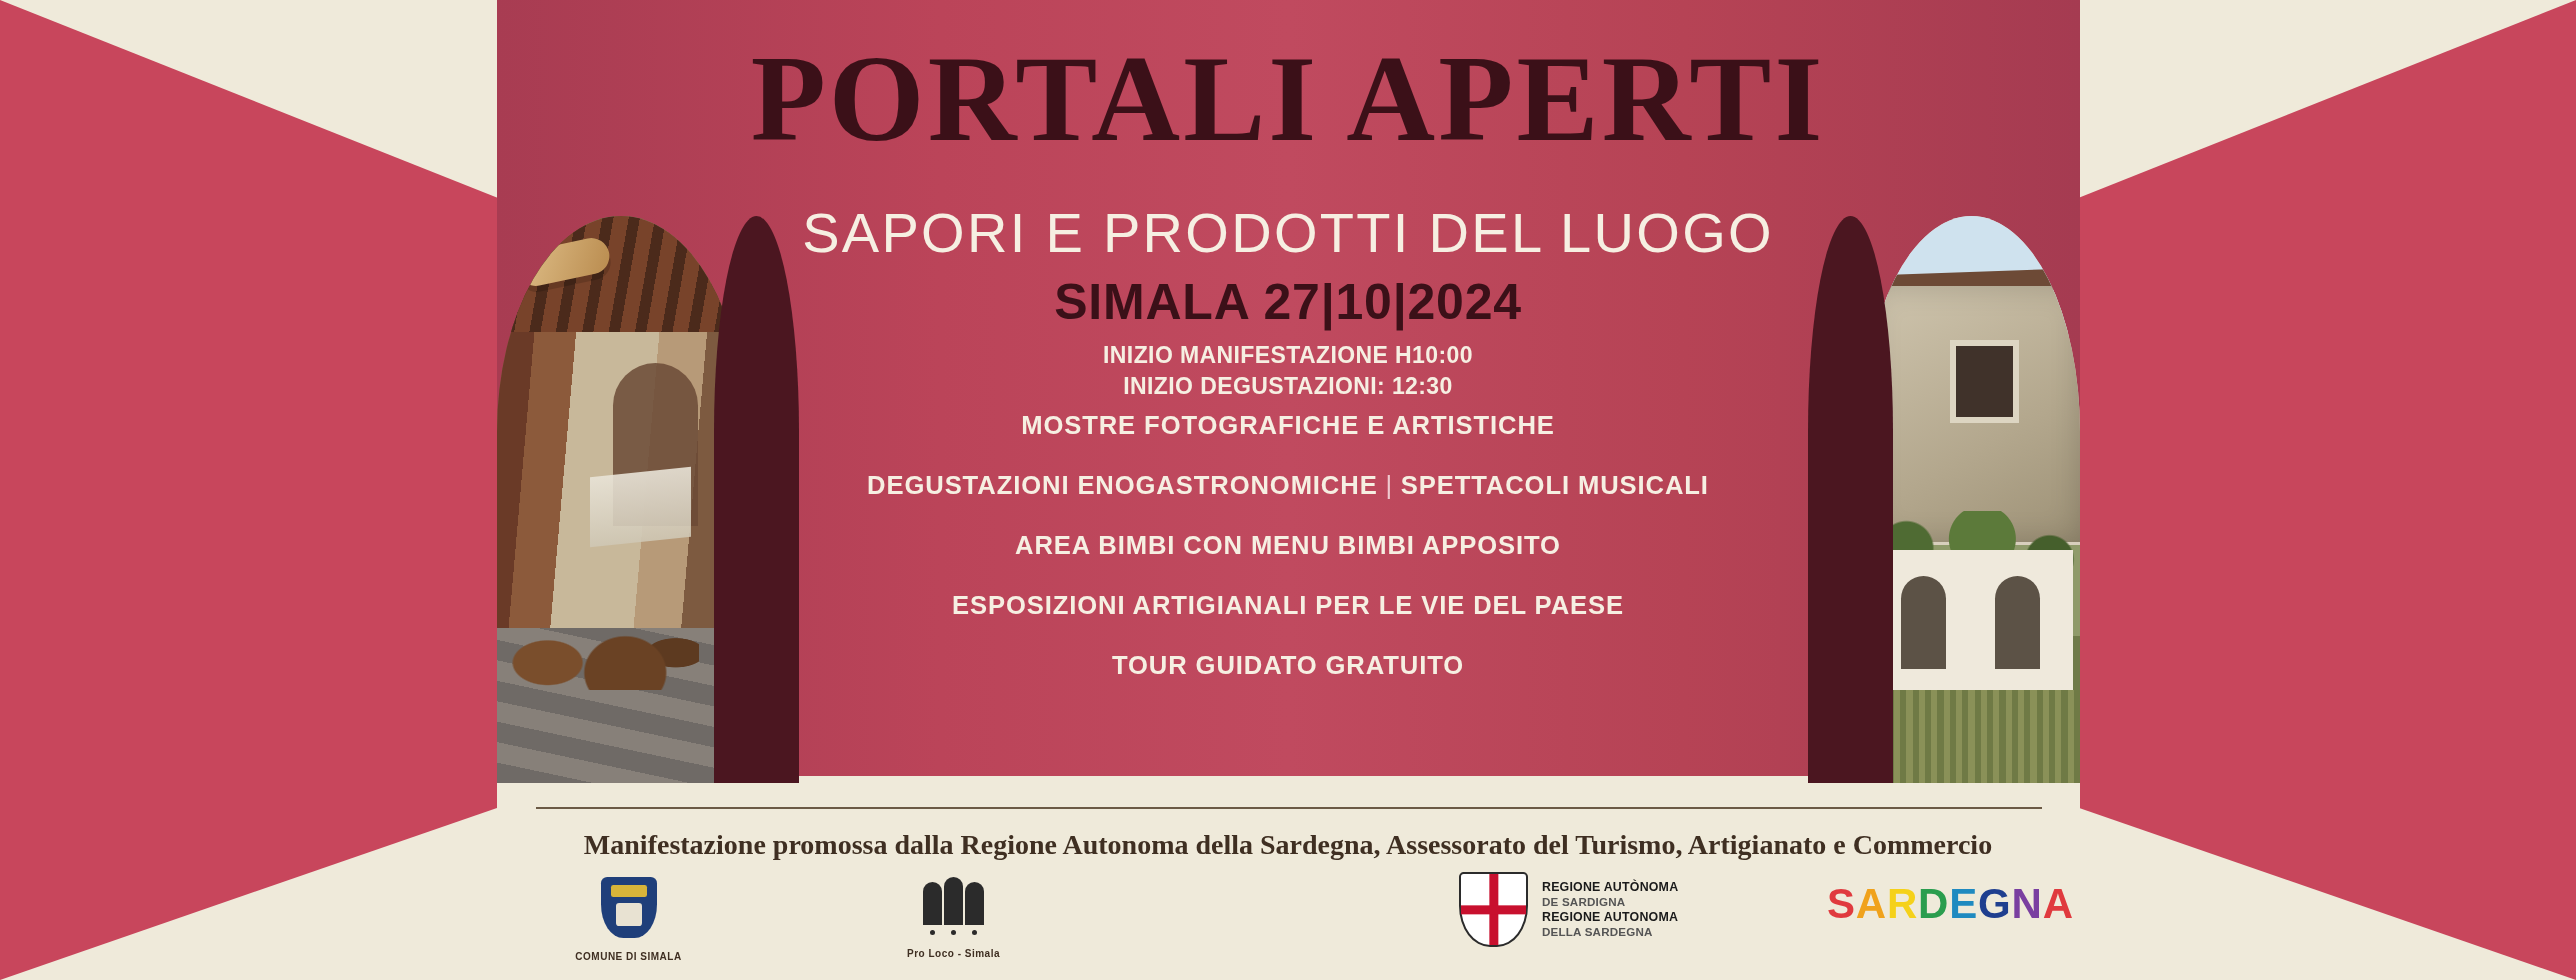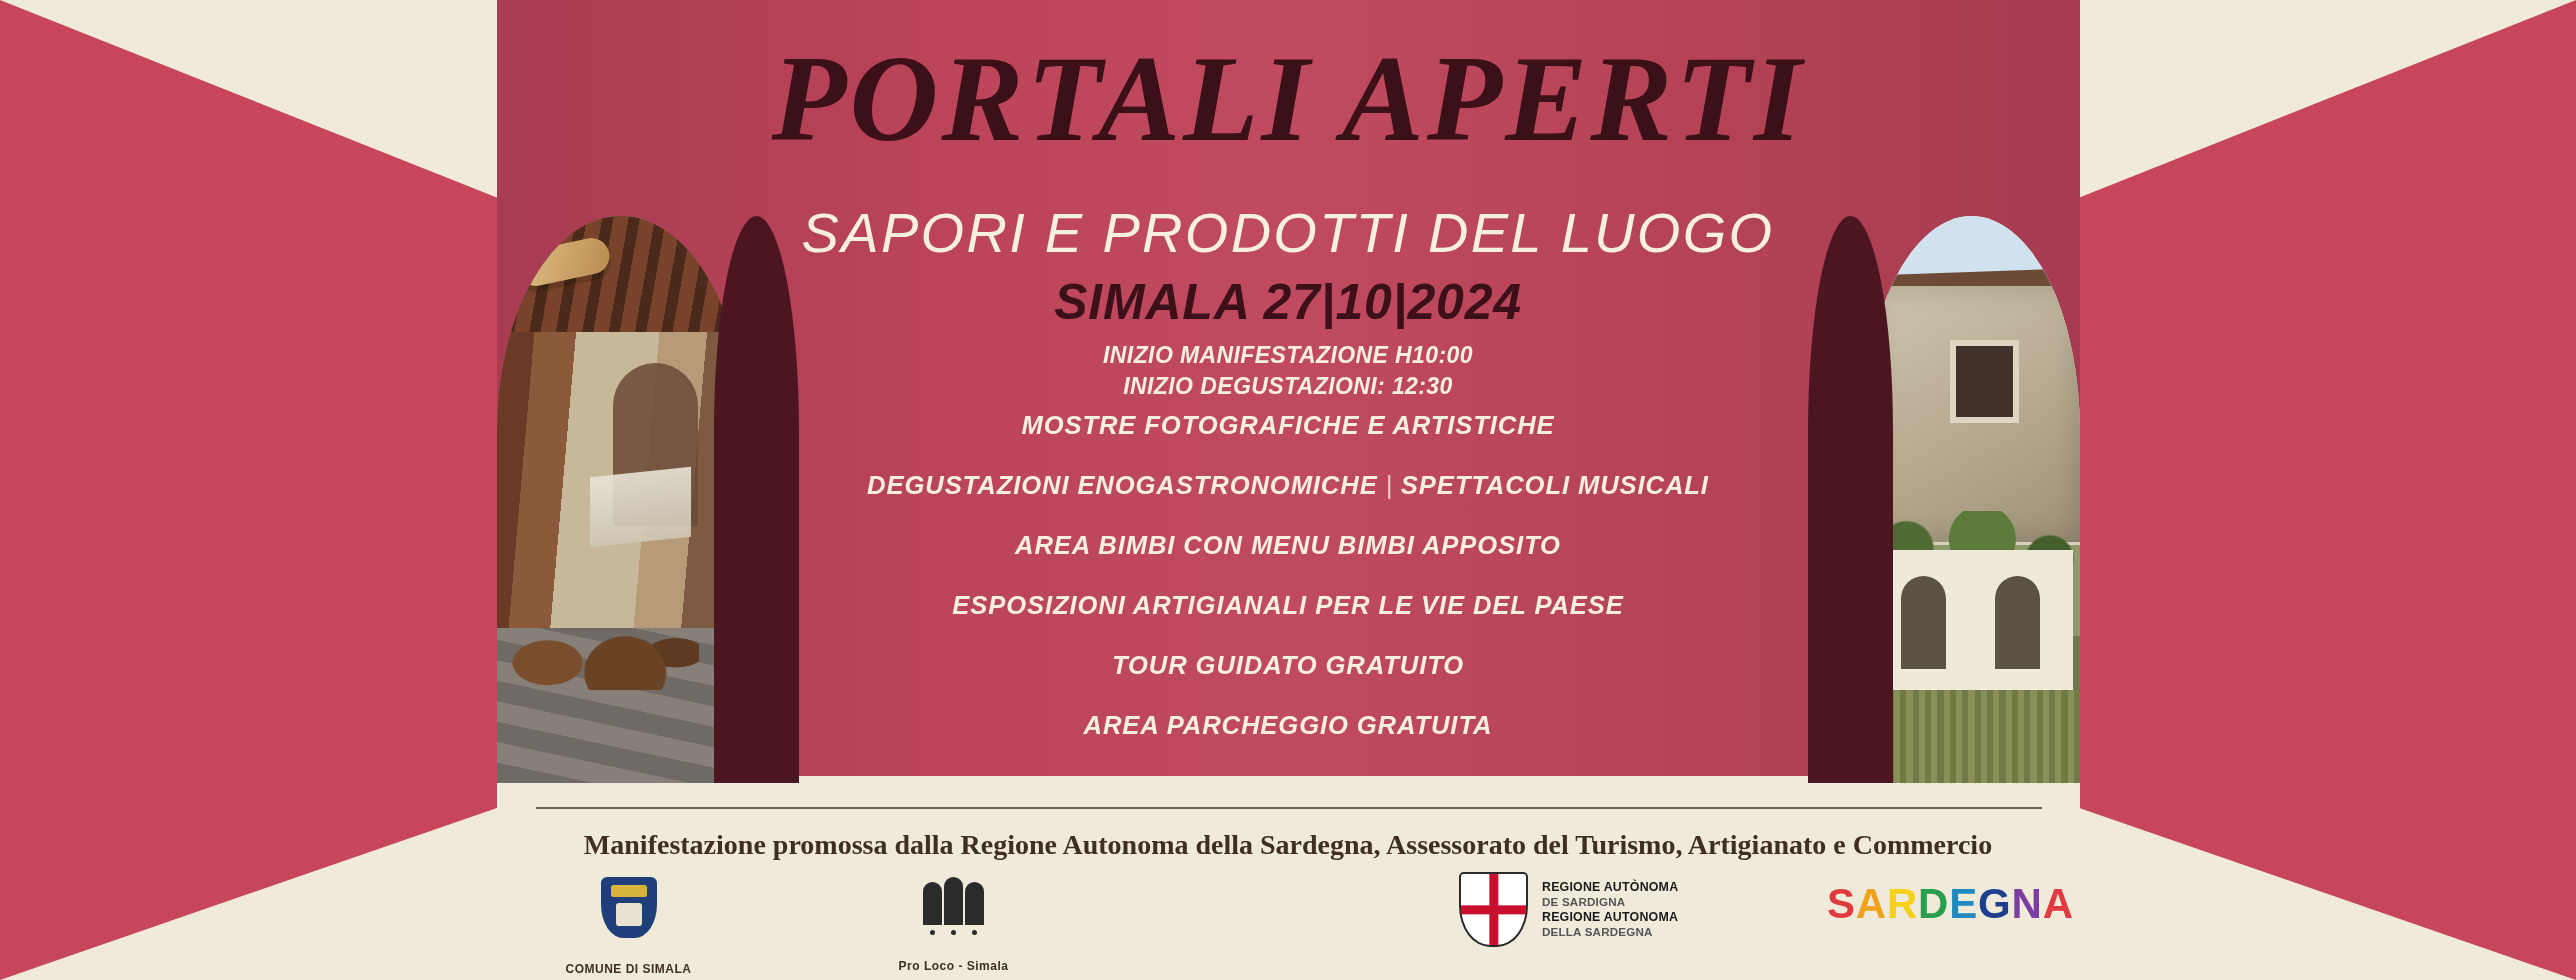--- a/index.html
+++ b/index.html
@@ -117,21 +117,20 @@
     background:#4b1620;
     border-radius:50% 50% 0 0 / 38% 38% 0 0;
   }
   .jamb-left{left:714px;width:85px;height:567px;}
   .jamb-right{left:1808px;width:85px;height:567px;}
 
   
   .content{
     position:absolute;left:0;top:0;width:2576px;height:980px;z-index:8;
     pointer-events:none;
-    font-style:italic;
   }
   .title{
     position:absolute;top:37px;left:50%;transform:translateX(-50%);
     font-family:"Liberation Serif", serif;
     font-weight:700;
     font-size:123px;
     line-height:1;
     letter-spacing:3.1px;
     color:#3b1018;
     white-space:nowrap;
@@ -180,21 +179,21 @@
     width:56px;height:61px;margin:0 auto;
     background:#1f3f7a;
     border-radius:6.2px 6.2px 40% 40%/6.2px 6.2px 55% 55%;
     position:relative;
     border:2.3px solid #1b3straight;
   }
   .crest:before{content:"";position:absolute;left:50%;top:7.8px;transform:translateX(-50%);
     width:36px;height:12.4px;background:#d8b53a;border-radius:2.3px;}
   .crest:after{content:"";position:absolute;left:50%;top:26px;transform:translateX(-50%);
     width:26px;height:23px;background:#e8e2d2;border-radius:3.1px;}
-  .logo-caption{font-size:12px;font-weight:700;letter-spacing:0.5px;color:#3f2f22;margin-top:24px;}
+  .logo-caption{font-size:10px;font-weight:700;letter-spacing:0.5px;color:#3f2f22;margin-top:13px;}
 
   .logo-proloco{left:868px;top:0;width:171px;}
   .arcmark{width:67px;height:48px;margin:0 auto;position:relative;}
   .arcmark .a{position:absolute;bottom:0;width:18.6px;height:43px;background:#2b2b2b;border-radius:11px 11px 0 0;}
   .arcmark .a1{left:3.1px;} .arcmark .a2{left:24px;height:48px;} .arcmark .a3{left:45px;}
   .dots{margin:4.7px auto 0;width:47px;display:flex;justify-content:space-between;}
   .dots i{display:block;width:5.4px;height:5.4px;border-radius:50%;background:#2b2b2b;}
 
   .logo-ras{left:1459px;top:-4.7px;width:404px;display:flex;align-items:center;gap:14px;}
   .ras-shield{
@@ -275,23 +274,20 @@
       </div>
       <div class="line">
         <span>AREA BIMBI CON MENU BIMBI APPOSITO</span>
       </div>
       <div class="line">
         <span>ESPOSIZIONI ARTIGIANALI PER LE VIE DEL PAESE</span>
       </div>
       <div class="line">
         <span>TOUR GUIDATO GRATUITO</span>
       </div>
-      <div class="line">
-        <span>AREA PARCHEGGIO GRATUITA</span>
-      </div>
     </div>
   </div>
 
   <div class="credit-rule"></div>
   <div class="credit">Manifestazione promossa dalla Regione Autonoma della Sardegna, Assessorato del Turismo, Artigianato e Commercio</div>
 
   <div class="logos">
 
     <div class="logo logo-simala">
       <div class="crest"></div>

